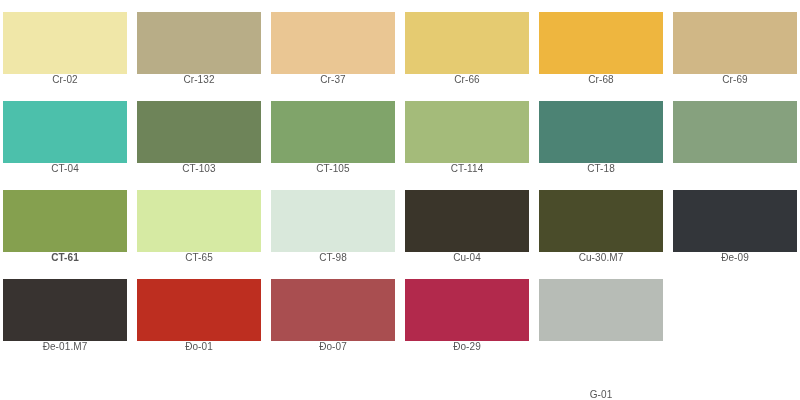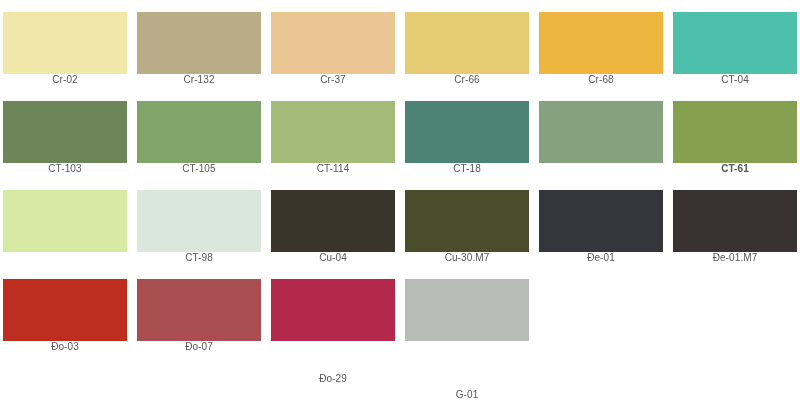--- a/index.html
+++ b/index.html
@@ -70,20 +70,24 @@
     </div>
     <div class="swatch-cell">
       <div class="swatch-chip" style="background-color: rgb(229, 203, 113);"></div>
       <div class="swatch-label" style="color: rgb(85, 85, 85);">Cr-66</div>
     </div>
     <div class="swatch-cell">
       <div class="swatch-chip" style="background-color: rgb(238, 182, 63);"></div>
       <div class="swatch-label" style="color: rgb(85, 85, 85);">Cr-68</div>
     </div>
     <div class="swatch-cell">
+      <div class="swatch-chip" style="background-color: rgb(208, 183, 134);"></div>
+      <div class="swatch-label" style="color: rgb(85, 85, 85);">Cr-69</div>
+    </div>
+    <div class="swatch-cell">
       <div class="swatch-chip" style="background-color: rgb(76, 192, 171);"></div>
       <div class="swatch-label" style="color: rgb(85, 85, 85);">CT-04</div>
     </div>
     <div class="swatch-cell">
       <div class="swatch-chip" style="background-color: rgb(110, 132, 89);"></div>
       <div class="swatch-label" style="color: rgb(85, 85, 85);">CT-103</div>
     </div>
     <div class="swatch-cell">
       <div class="swatch-chip" style="background-color: rgb(128, 164, 106);"></div>
       <div class="swatch-label" style="color: rgb(85, 85, 85);">CT-105</div>
@@ -98,50 +102,51 @@
     </div>
     <div class="swatch-cell">
       <div class="swatch-chip" style="background-color: rgb(134, 161, 126);"></div>
     </div>
     <div class="swatch-cell">
       <div class="swatch-chip" style="background-color: rgb(133, 160, 79);"></div>
       <div class="swatch-label" style="color: rgb(85, 85, 85); font-weight: bold;">CT-61</div>
     </div>
     <div class="swatch-cell">
       <div class="swatch-chip" style="background-color: rgb(214, 234, 163);"></div>
+      <div class="swatch-label" style="color: rgb(85, 85, 85);">CT-65</div>
     </div>
     <div class="swatch-cell">
       <div class="swatch-chip" style="background-color: rgb(217, 232, 219);"></div>
       <div class="swatch-label" style="color: rgb(85, 85, 85);">CT-98</div>
     </div>
     <div class="swatch-cell">
       <div class="swatch-chip" style="background-color: rgb(58, 53, 42);"></div>
       <div class="swatch-label" style="color: rgb(85, 85, 85);">Cu-04</div>
     </div>
     <div class="swatch-cell">
       <div class="swatch-chip" style="background-color: rgb(74, 76, 42);"></div>
       <div class="swatch-label" style="color: rgb(85, 85, 85);">Cu-30.M7</div>
     </div>
     <div class="swatch-cell">
       <div class="swatch-chip" style="background-color: rgb(51, 54, 58);"></div>
-      <div class="swatch-label" style="color: rgb(85, 85, 85);">Đe-01</div>
+      <div class="swatch-label" style="color: rgb(85, 85, 85);">Đe-09</div>
     </div>
     <div class="swatch-cell">
       <div class="swatch-chip" style="background-color: rgb(56, 51, 48);"></div>
       <div class="swatch-label" style="color: rgb(85, 85, 85);">Đe-01.M7</div>
     </div>
     <div class="swatch-cell">
       <div class="swatch-chip" style="background-color: rgb(189, 46, 32);"></div>
-      <div class="swatch-label" style="color: rgb(85, 85, 85);">Đo-03</div>
+      <div class="swatch-label" style="color: rgb(85, 85, 85);">Đo-01</div>
     </div>
     <div class="swatch-cell">
       <div class="swatch-chip" style="background-color: rgb(169, 78, 80);"></div>
       <div class="swatch-label" style="color: rgb(85, 85, 85);">Đo-07</div>
     </div>
     <div class="swatch-cell">
       <div class="swatch-chip" style="background-color: rgb(178, 41, 76);"></div>
-      <div class="swatch-label" style="color: rgb(85, 85, 85); margin-top: 32px;">Đo-29</div>
+      <div class="swatch-label" style="color: rgb(85, 85, 85);">Đo-29</div>
     </div>
     <div class="swatch-cell">
       <div class="swatch-chip" style="background-color: rgb(183, 188, 182);"></div>
       <div class="swatch-label" style="color: rgb(85, 85, 85); margin-top: 48px;">G-01</div>
     </div>
   </div>
 
 </body></html>

